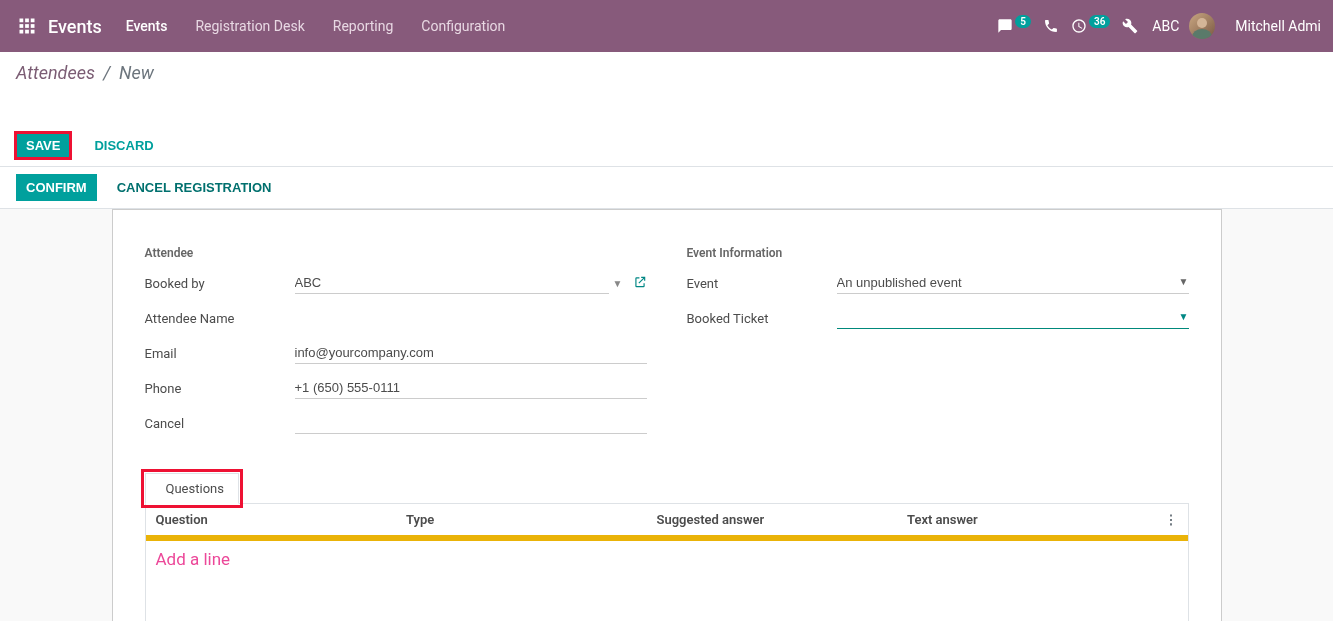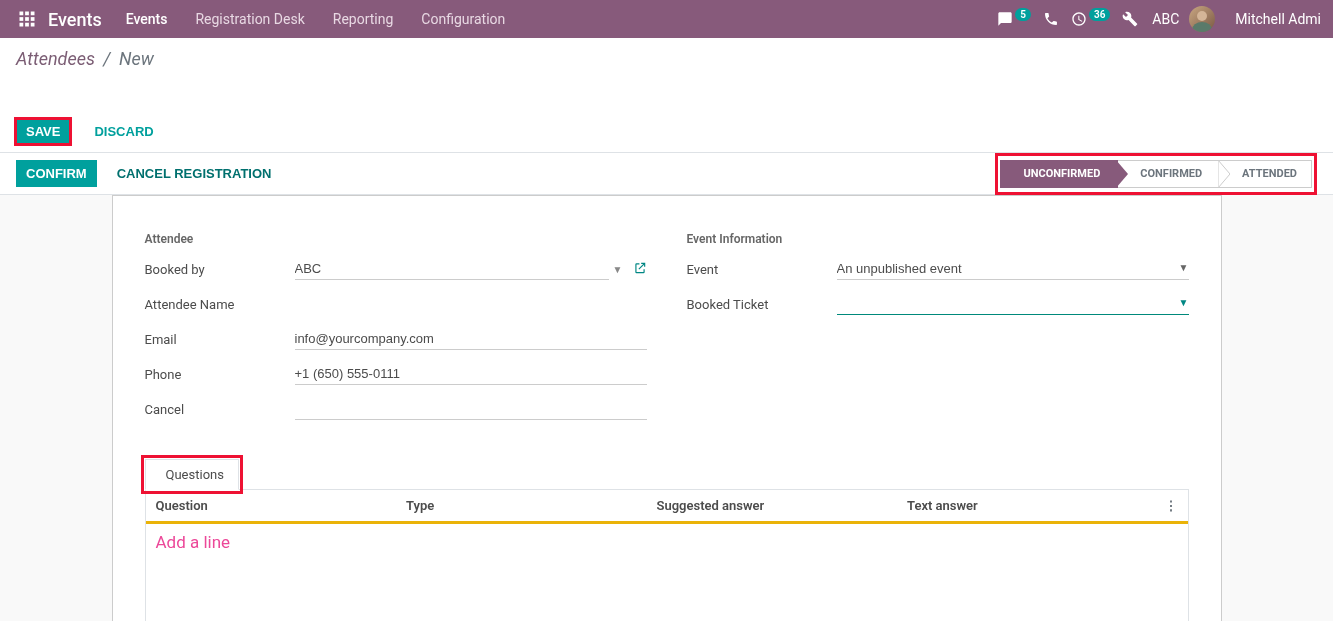--- a/index.html
+++ b/index.html
@@ -1,19 +1,19 @@
 <!DOCTYPE html>
 <html><head>
 <meta charset="utf-8">
 <style>
 * { box-sizing: border-box; margin: 0; padding: 0; }
 body { font-family: -apple-system, BlinkMacSystemFont, "Segoe UI", Roboto, Helvetica, Arial, sans-serif; font-size: 13px; color: #4c4c4c; background: #fff; }
 
 
-.navbar { background: #875a7b; height: 38px; display: flex; align-items: center; padding: 0 12px; color: #fff; }
+.navbar { background: #875a7b; height: 52px; display: flex; align-items: center; padding: 0 12px; color: #fff; }
 .nav-apps-btn { display: flex; align-items: center; justify-content: center; width: 30px; height: 30px; cursor: pointer; }
 .nav-apps-btn svg { fill: #fff; }
 .nav-brand { font-size: 18px; font-weight: 500; margin-left: 6px; margin-right: 24px; }
 .nav-item { color: #e8d8e3; font-size: 14px; margin-right: 28px; cursor: pointer; }
 .nav-item.active { color: #fff; font-weight: 500; }
 .nav-spacer { flex: 1; }
 .nav-icon { display: flex; align-items: center; margin-left: 12px; cursor: pointer; position: relative; }
 .nav-icon svg { fill: #fff; width: 16px; height: 16px; }
 .badge { background: #00a09d; color: #fff; border-radius: 10px; font-size: 10px; font-weight: 600; padding: 1px 5px; margin-left: 2px; position: relative; top: -5px; }
 .nav-user { margin-left: 14px; font-size: 14px; }
@@ -61,21 +61,21 @@
 .inp-focus { border-bottom: 1px solid #00897b; }
 .caret-right { position:absolute; right:0; top:4px; color:#666; font-size:10px; cursor:pointer; }
 
 
 .tabs { margin-top: 28px; }
 .tab-bar { border-bottom: 1px solid #dee2e6; display: flex; }
 .tab { padding: 7px 14px; font-size: 13px; color: #495057; cursor: pointer; border: 1px solid transparent; border-bottom: none; }
 .tab.active { border-color: #dee2e6; border-bottom: 1px solid #fff; margin-bottom: -1px; background: #fff; color: #4c4c4c; }
 .tab.highlighted { outline: 3px solid #e13; outline-offset: 1px; padding-left: 20px; }
 .tab-content { border: 1px solid #dee2e6; border-top: none; }
-.table-head { display: flex; padding: 8px 10px; font-size: 13px; color: #4c4c4c; font-weight: 600; border-bottom: 3px solid #eab308; }
+.table-head { display: flex; padding: 8px 10px; font-size: 13px; color: #4c4c4c; font-weight: 600; border-bottom: 6px solid #eab308; }
 .th { flex: 1; }
 .th-menu { width: 20px; text-align: right; cursor: pointer; color: #6c757d; }
 .table-body { min-height: 120px; }
 .add-line { color: #ec4899; padding: 8px 10px; cursor: pointer; font-size: 17px; }
 </style>
 </head>
 <body>
 
 <div class="navbar">
   <div class="nav-apps-btn">
@@ -138,39 +138,20 @@
   <div class="btn-row">
     <button class="btn btn-save highlighted">Save</button>
     <button class="btn btn-discard">Discard</button>
   </div>
 </div>
 
 <div class="statusbar-row">
   <button class="action-btn-teal" style="text-transform:uppercase;">Confirm</button>
   <button class="action-btn-link" style="text-transform:uppercase;">Cancel Registration</button>
 
-  <div class="statusbar-hl">
-    <div class="statusbar">
-      <div class="status-stage active">
-        <span style="text-transform:uppercase;">Unconfirmed</span>
-        <svg class="arrow" viewBox="0 0 12 28" preserveAspectRatio="none">
-            <polygon points="0,0 12,14 0,28" fill="#875a7b"></polygon>
-          </svg>
-      </div>
-      <div class="status-stage">
-        <span style="text-transform:uppercase;">Confirmed</span>
-        <svg class="arrow" viewBox="0 0 12 28" preserveAspectRatio="none">
-            <polygon points="0,0 12,14 0,28" fill="#fff" stroke="#ccc" stroke-width="1"></polygon>
-          </svg>
-      </div>
-      <div class="status-stage last">
-        <span style="text-transform:uppercase;">Attended</span>
-      </div>
-    </div>
-  </div>
 </div>
 
 <div class="sheet-wrap">
   <div class="sheet">
     <div class="form-grid">
 
       <div class="col">
         <div class="section-header">Attendee</div>
         <div class="field-row">
           <div class="field-label">Booked by</div>

